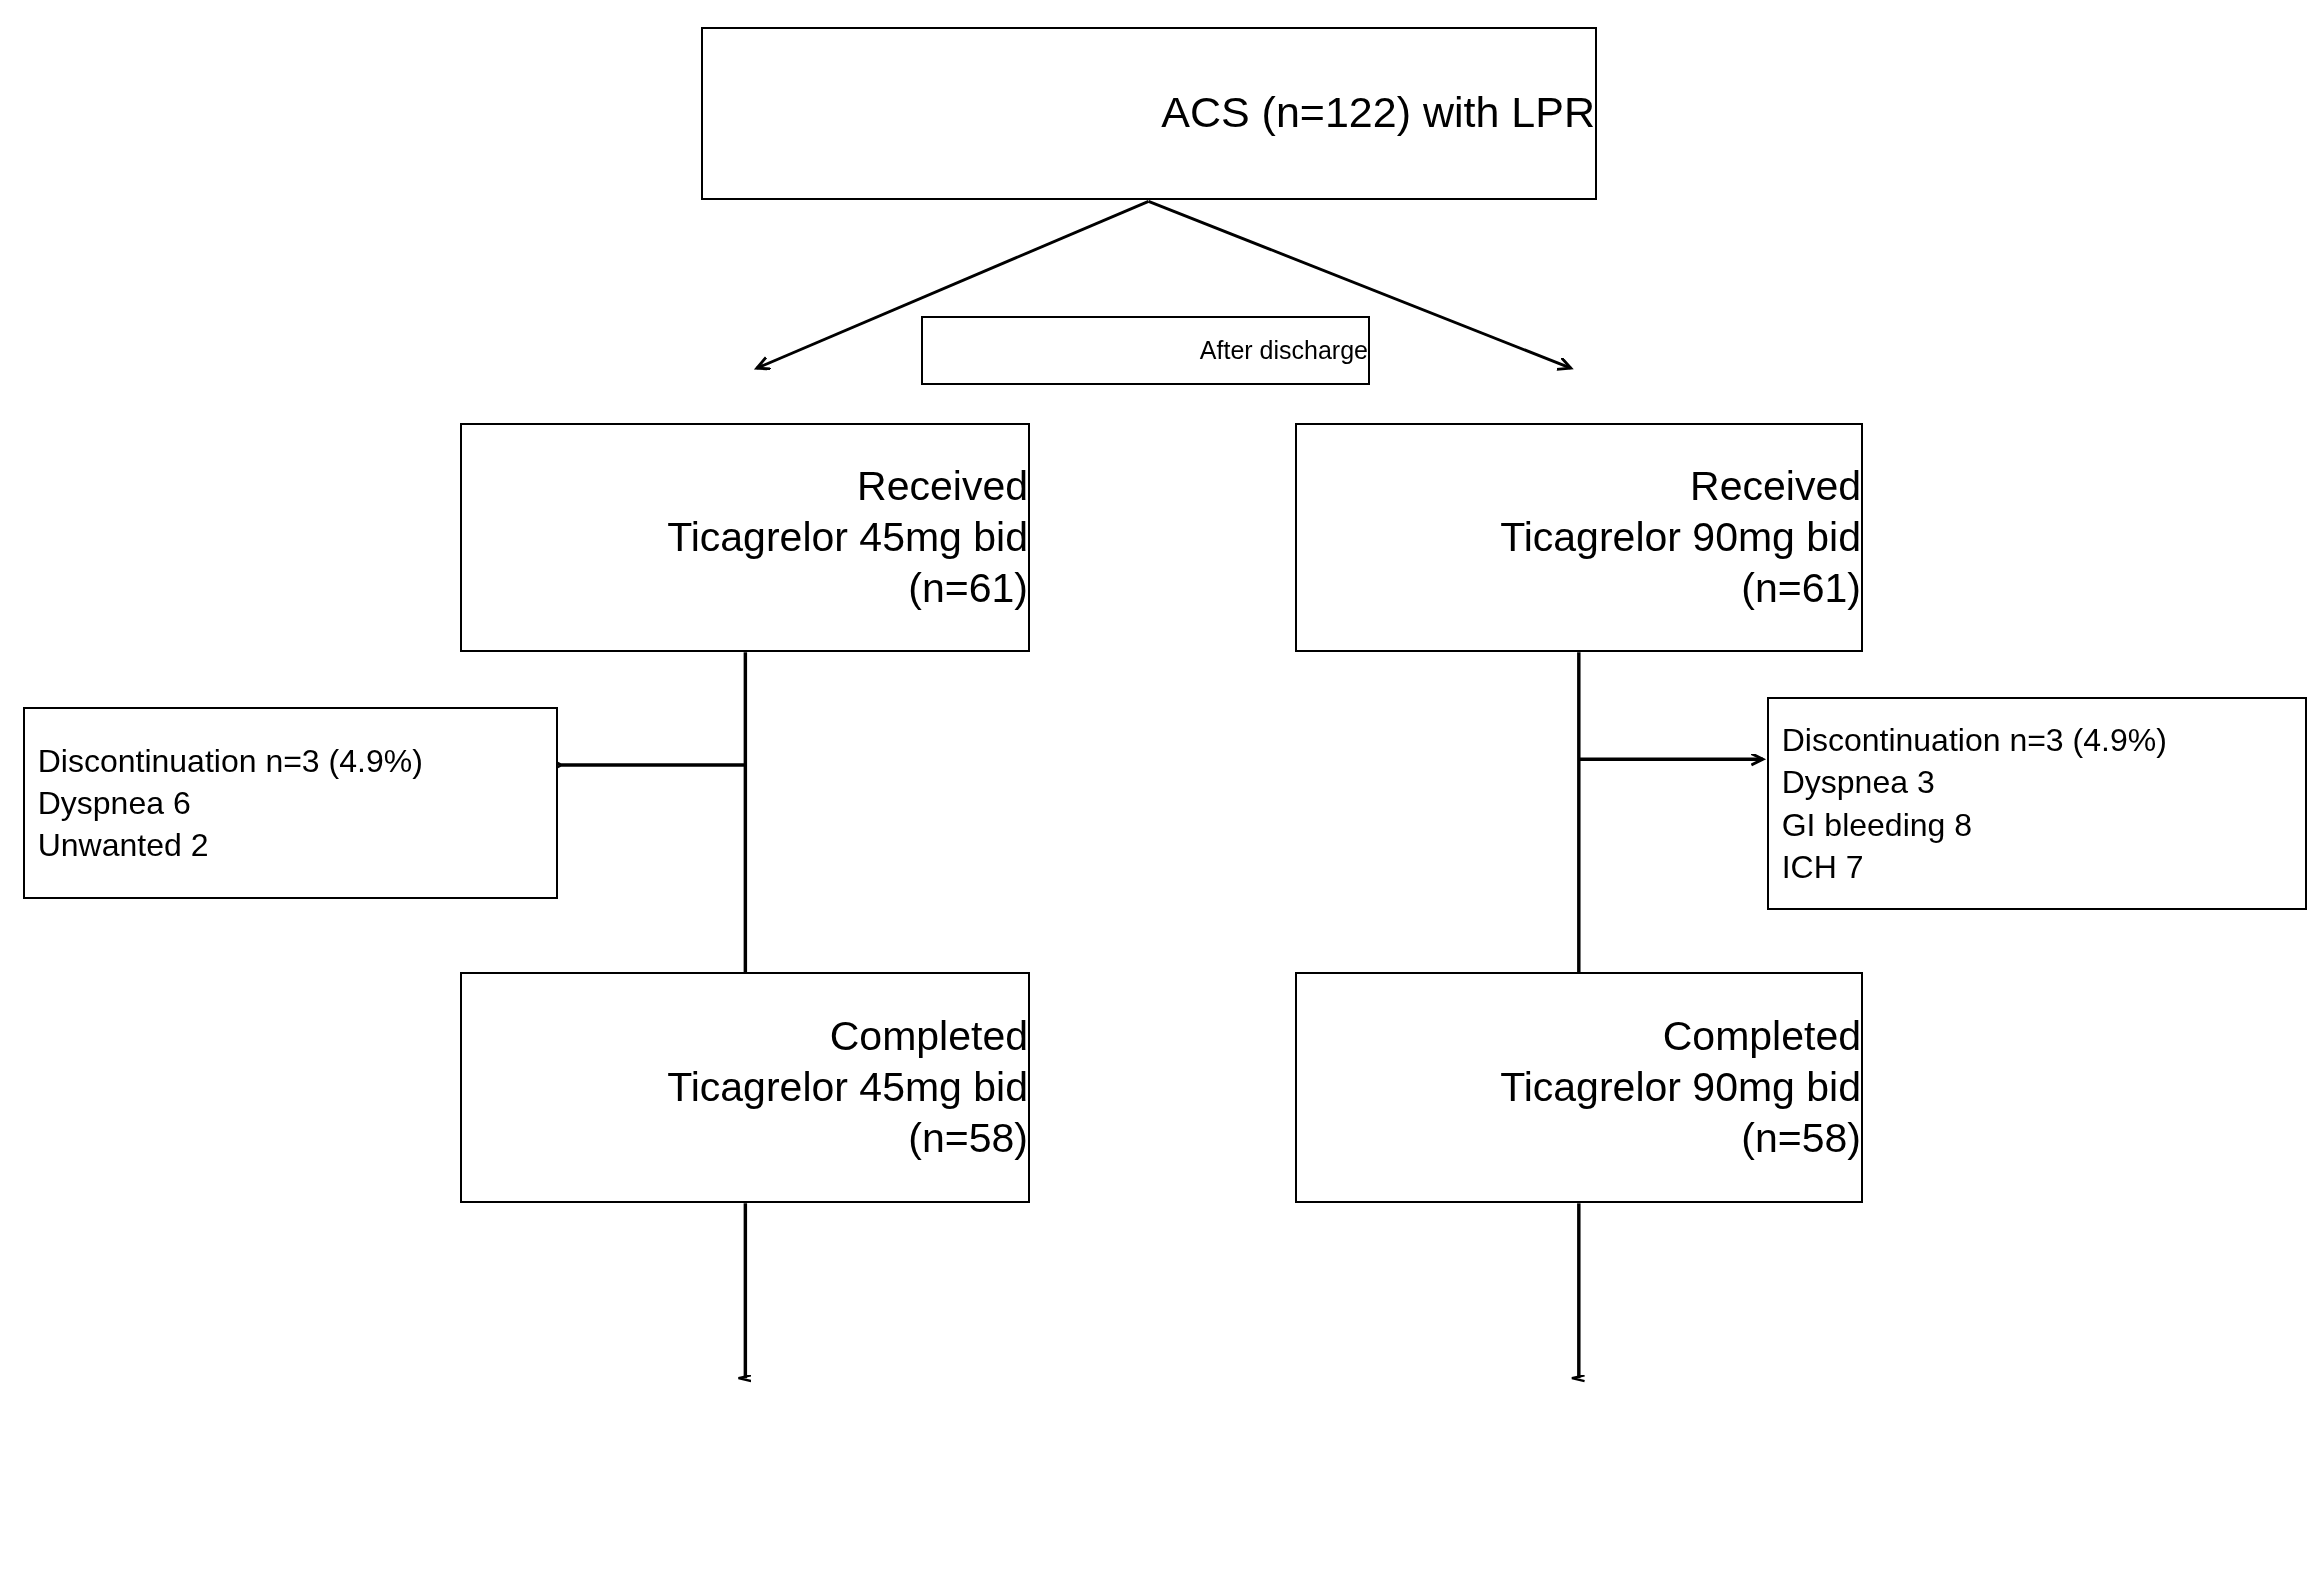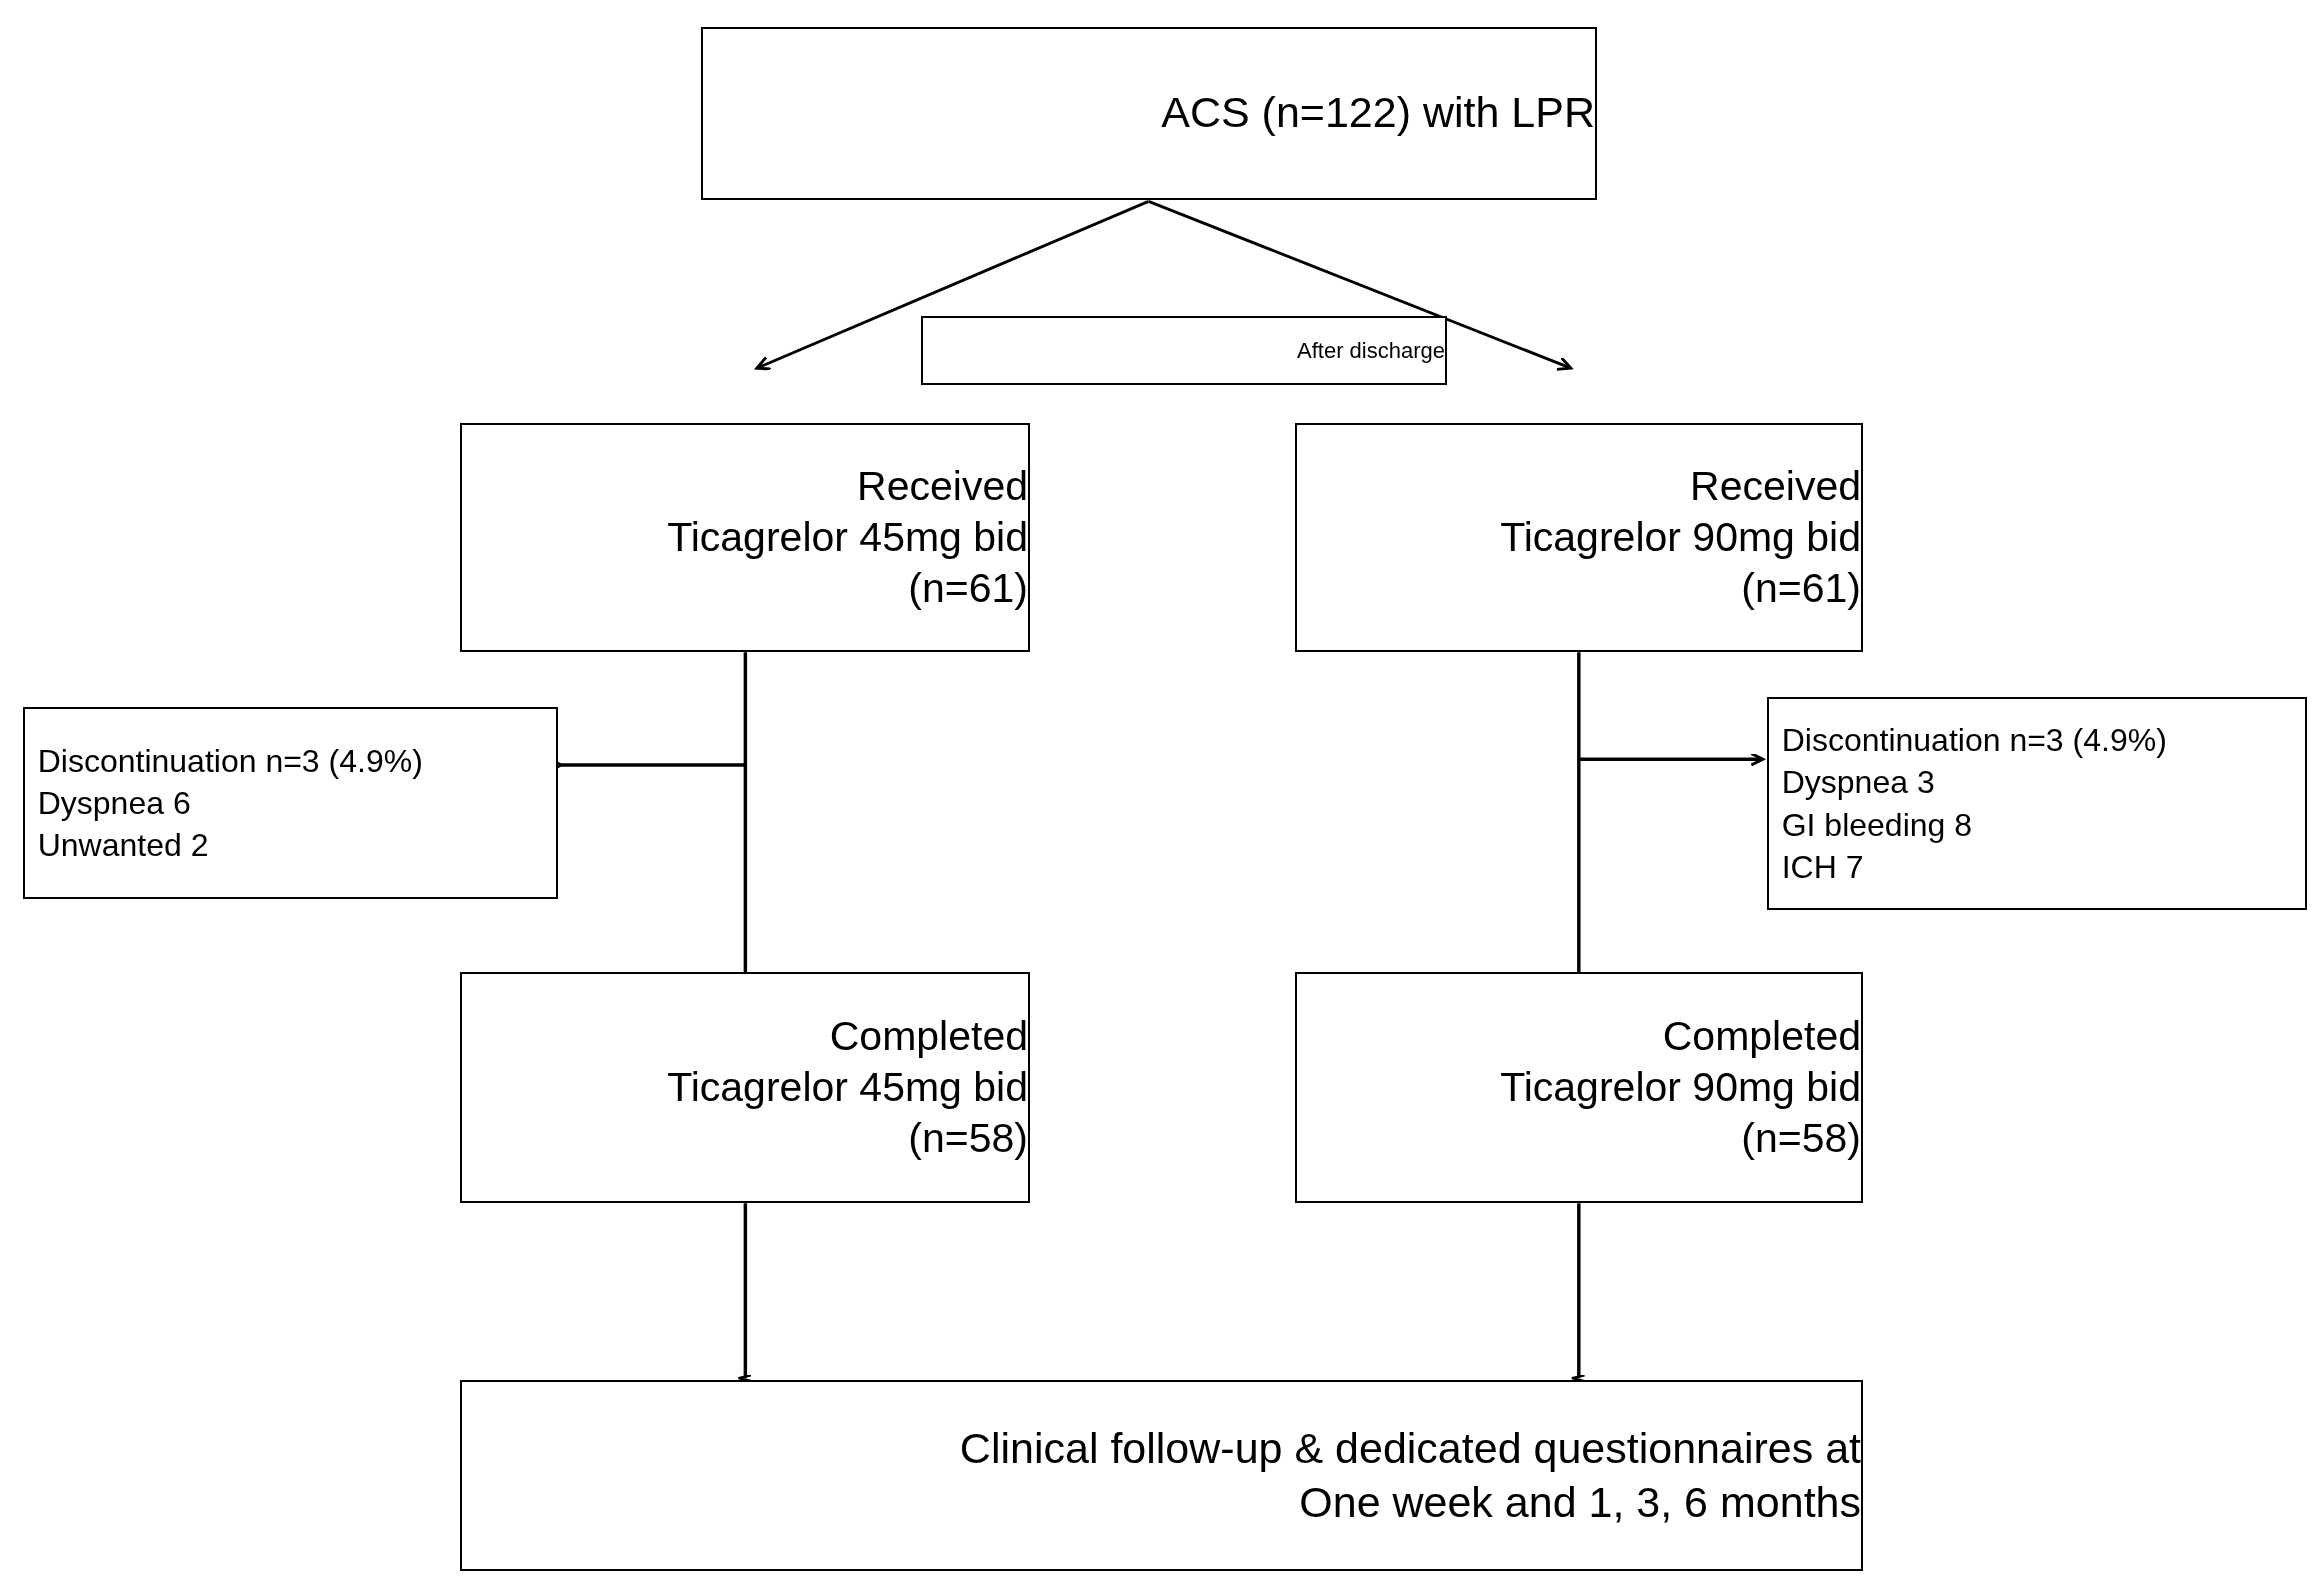--- a/index.html
+++ b/index.html
@@ -43,23 +43,23 @@
     top: 26.5px;
     width: 896px;
     height: 173px;
     font-size: 43px;
   }
 
   
   #node-after-discharge {
     left: 921px;
     top: 316px;
-    width: 526px;
+    width: 449px;
     height: 69px;
-    font-size: 22px;
+    font-size: 25px;
     border-width: 2.3px;
   }
 
   
   #node-received-low {
     left: 460px;
     top: 423px;
     width: 570px;
     height: 229px;
     font-size: 41px;
@@ -204,19 +204,15 @@
     <span class="line">Ticagrelor 45mg bid</span>
     <span class="line">(n=58)</span>
   </div>
 
   <div class="node" id="node-completed-high">
     <span class="line">Completed</span>
     <span class="line">Ticagrelor 90mg bid</span>
     <span class="line">(n=58)</span>
   </div>
 
-  <div class="node" id="node-followup">
-    <span class="line">Clinical follow-up &amp; dedicated questionnaires at</span>
-    <span class="line">One week and 1, 3, 6 months</span>
-  </div>
 
 </div>
 
 
 </body></html>

